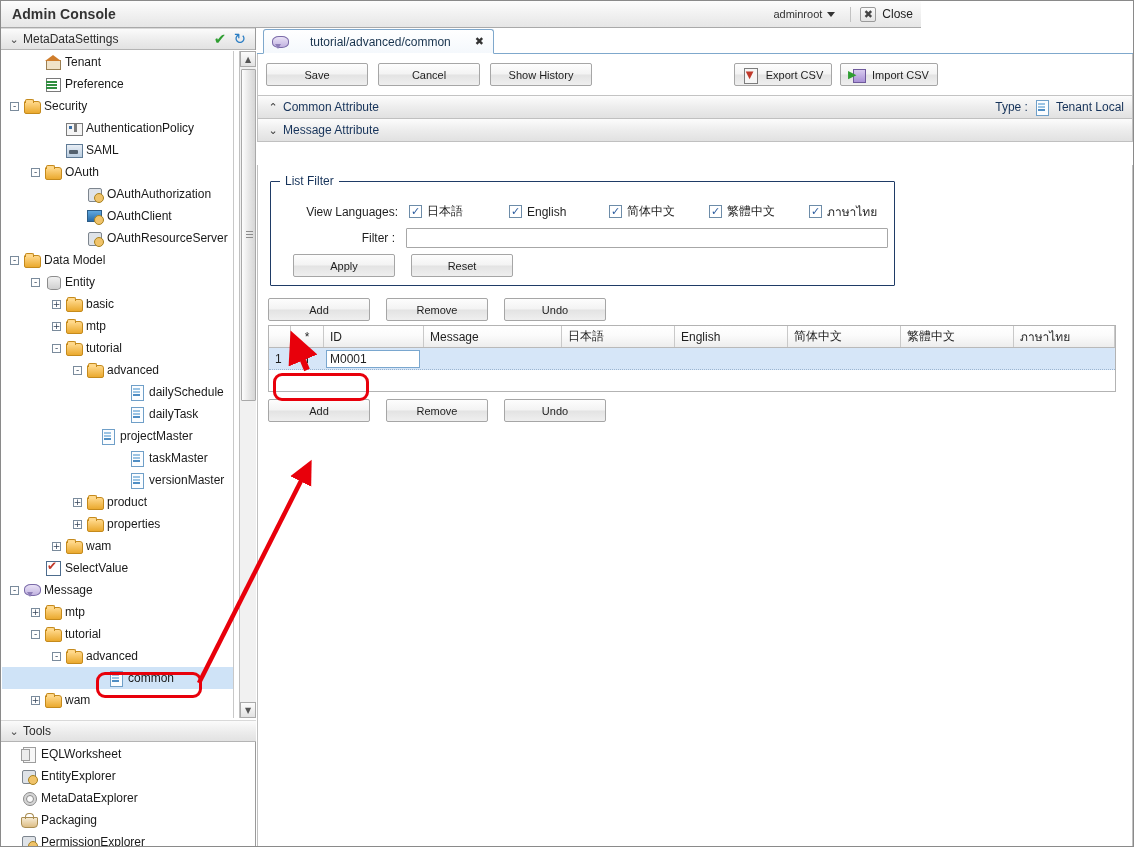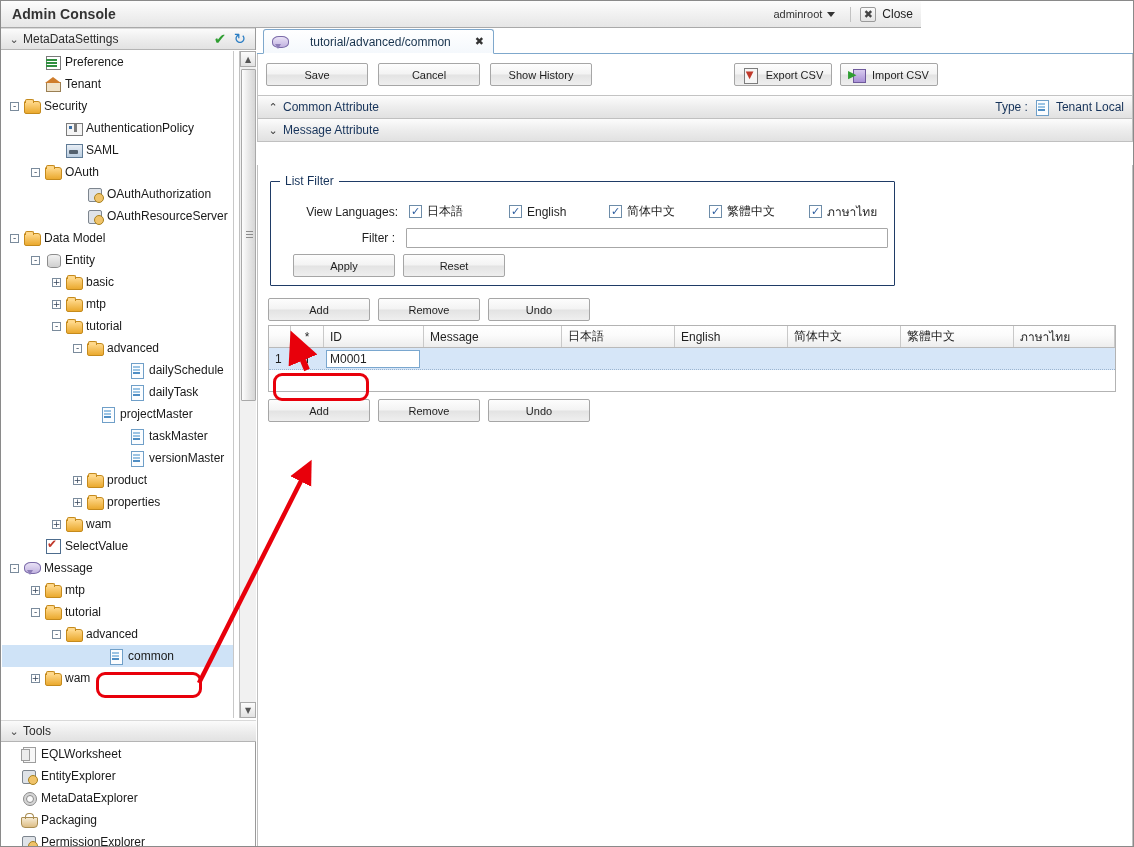--- a/index.html
+++ b/index.html
@@ -314,21 +314,21 @@
     display: inline-flex; align-items: center; justify-content: center; flex: 0 0 auto;
     font-size: 11px; color: #2b5c9e; font-family: "DejaVu Sans", sans-serif; line-height: 1;
   }
   .cb-wrap { display: flex; align-items: center; gap: 5px; font-size: 12px; color: #1f1f1f; }
   .filter-input {
     height: 20px; background: #fff; border: 1px solid #a7a7a7; border-radius: 1px;
     font-size: 12px; padding: 0 4px; color: #1f1f1f; font-family: "Liberation Sans", sans-serif;
   }
   .filter-input::placeholder { color: #aaa; }
 
-  .rowbtns { position: absolute; display: flex; align-items: center; gap: 8px; }
+  .rowbtns { position: absolute; display: flex; align-items: center; gap: 16px; }
 
   
   .grid {
     position: absolute; left: 10px; top: 160px; width: 848px; height: 67px;
     border: 1px solid #b3b3b3; background: #fff; overflow: hidden;
   }
   .ghead { display: flex; height: 22px; background: linear-gradient(to bottom,#ffffff,#efefef); border-bottom: 1px solid #b9b9b9; }
   .gh {
     border-right: 1px solid #c9c9c9; font-size: 12px; color: #1f1f1f;
     display: flex; align-items: center; padding-left: 6px; overflow: hidden; white-space: nowrap;
@@ -378,28 +378,28 @@
       <span class="sec-icons">
         <span class="check-green">✔</span>
         <span class="refresh-blue">↻</span>
       </span>
     </div>
 
     <div class="tree-wrap">
       <div class="tree" id="tree">
           <div class="trow" style="padding-left: 29px;">
             <span class="expander none"></span>
+            <span class="ico ico-home"></span>
+            <span class="tlabel">Tenant</span>
+          </div>
+          <div class="trow" style="padding-left: 29px;">
+            <span class="expander none"></span>
             <span class="ico ico-pref"></span>
             <span class="tlabel">Preference</span>
           </div>
-          <div class="trow" style="padding-left: 29px;">
-            <span class="expander none"></span>
-            <span class="ico ico-home"></span>
-            <span class="tlabel">Tenant</span>
-          </div>
           <div class="trow" style="padding-left: 8px;">
             <span class="expander">-</span>
             <span class="ico ico-folder"></span>
             <span class="tlabel">Security</span>
           </div>
           <div class="trow" style="padding-left: 50px;">
             <span class="expander none"></span>
             <span class="ico ico-card"></span>
             <span class="tlabel">AuthenticationPolicy</span>
           </div>
@@ -410,20 +410,25 @@
           </div>
           <div class="trow" style="padding-left: 29px;">
             <span class="expander">-</span>
             <span class="ico ico-folder"></span>
             <span class="tlabel">OAuth</span>
           </div>
           <div class="trow" style="padding-left: 71px;">
             <span class="expander none"></span>
             <span class="ico ico-gear-sm"></span>
             <span class="tlabel">OAuthAuthorization</span>
+          </div>
+          <div class="trow" style="padding-left: 71px;">
+            <span class="expander none"></span>
+            <span class="ico ico-monitor"></span>
+            <span class="tlabel">OAuthClient</span>
           </div>
           <div class="trow" style="padding-left: 71px;">
             <span class="expander none"></span>
             <span class="ico ico-gear-sm"></span>
             <span class="tlabel">OAuthResourceServer</span>
           </div>
           <div class="trow" style="padding-left: 8px;">
             <span class="expander">-</span>
             <span class="ico ico-folder"></span>
             <span class="tlabel">Data Model</span>

